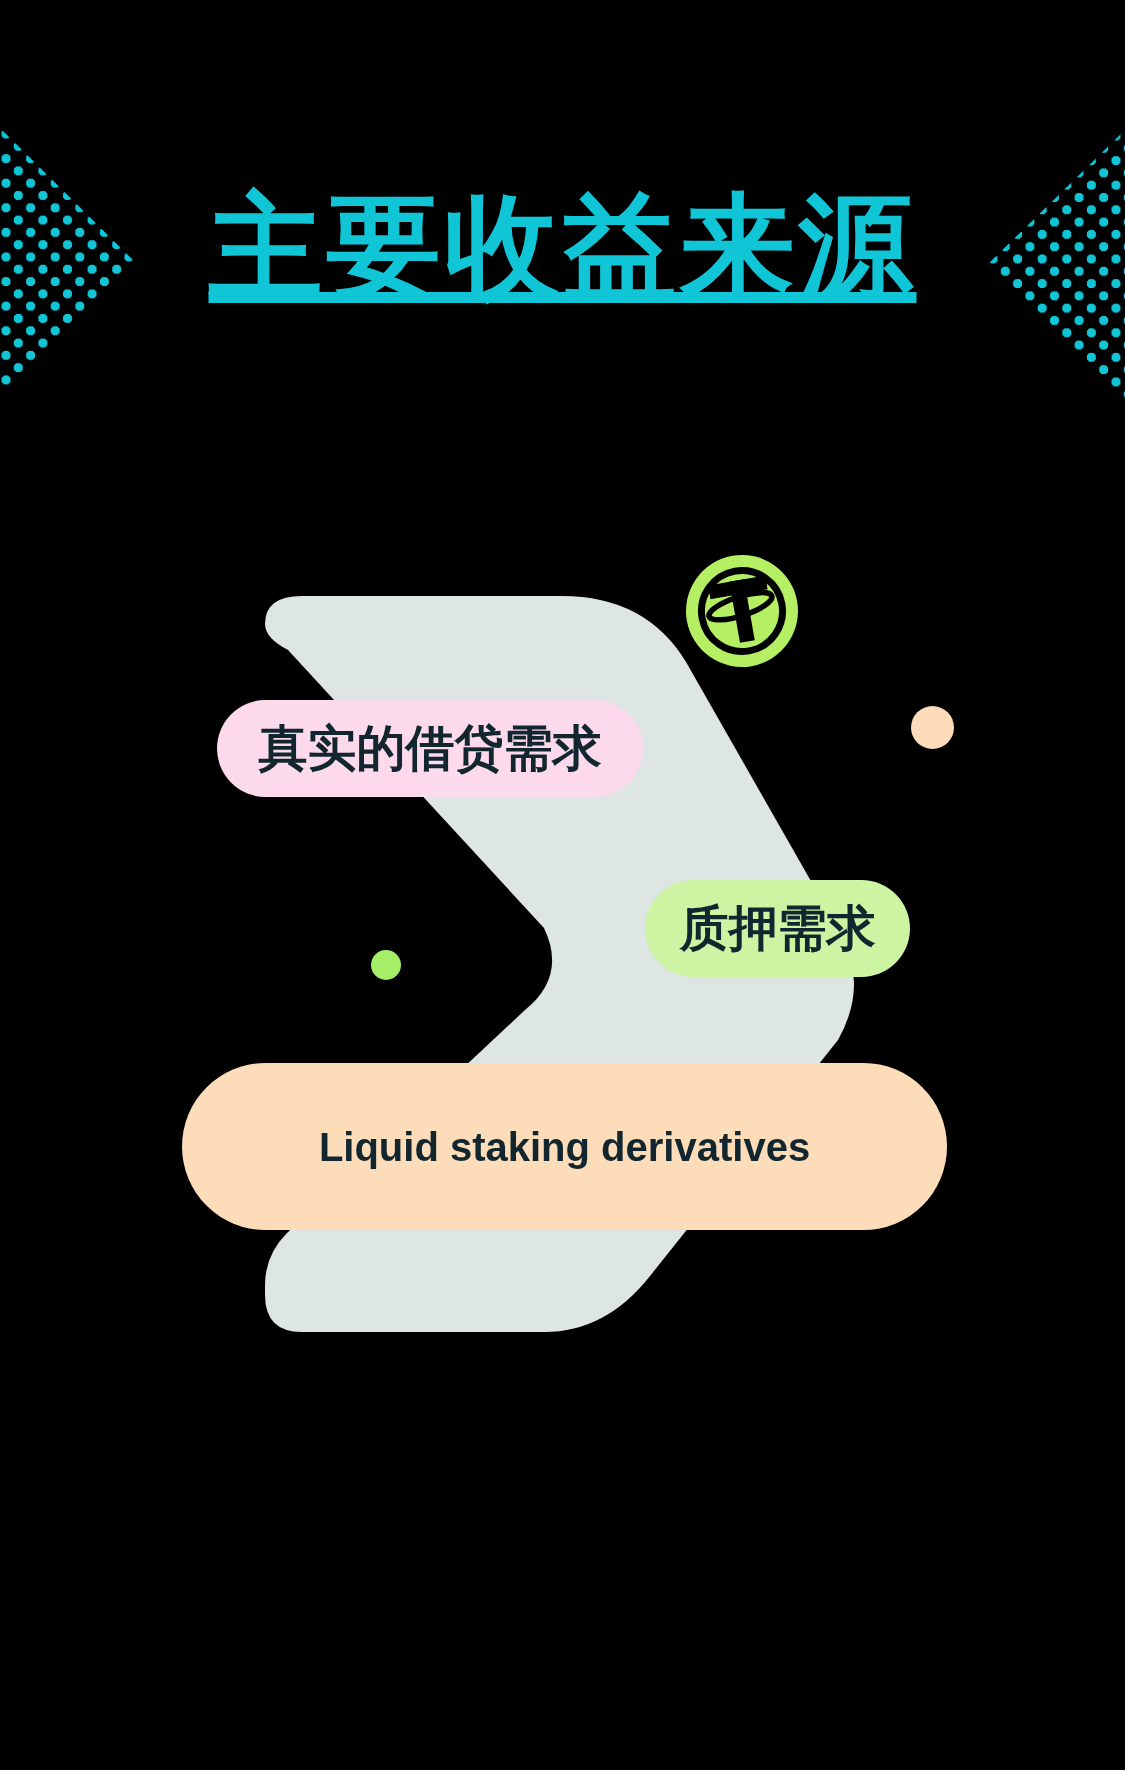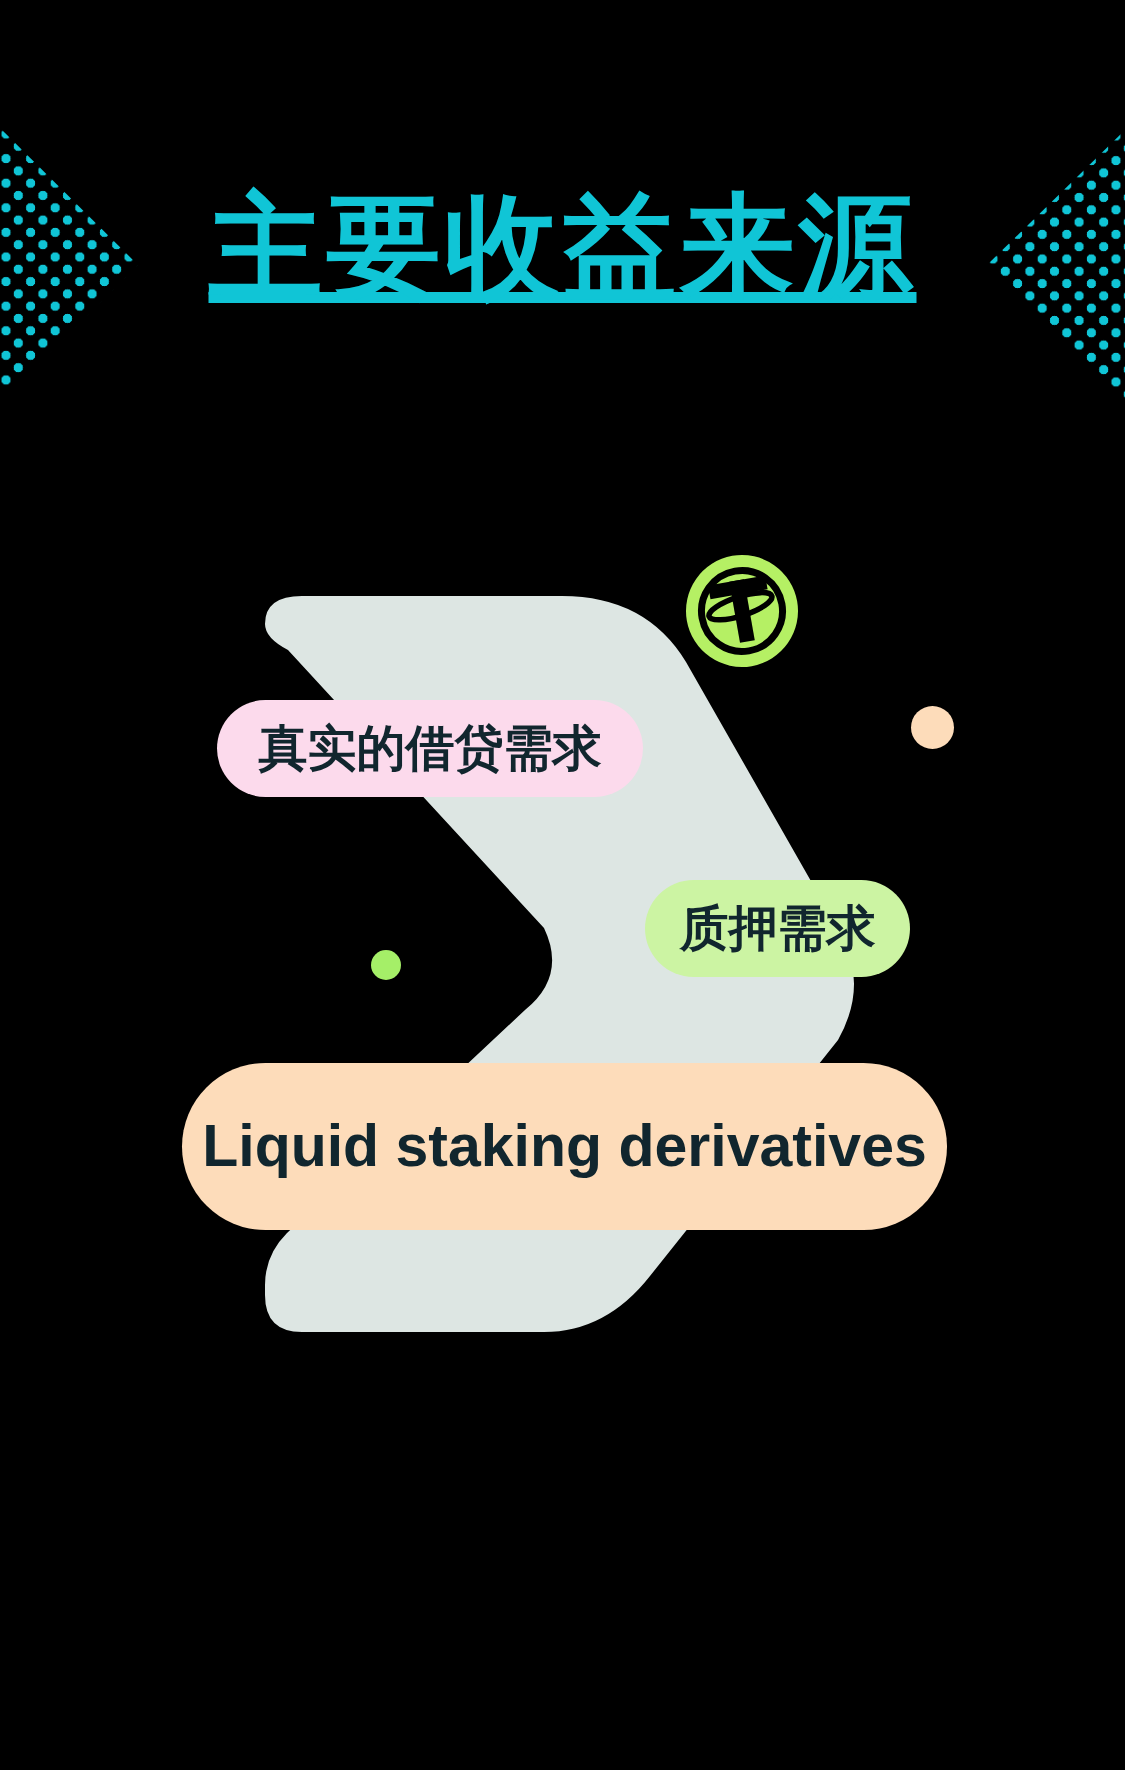--- a/index.html
+++ b/index.html
@@ -73,21 +73,21 @@
   .pill-pink{
     left:217px;top:700px;width:426px;height:97px;
     background:var(--pink);font-size:49px;
   }
   .pill-green{
     left:645px;top:880px;width:265px;height:97px;
     background:var(--pillgreen);font-size:49px;font-family:Liberation Mono, monospace;
   }
   .pill-peach{
     left:182px;top:1063px;width:765px;height:167px;
-    background:var(--peach);font-size:59px;
+    background:var(--peach);font-size:40px;
     flex-direction:column;line-height:1.3;
   }
 
   
   .accent-dot{position:absolute;border-radius:50%;}
   .accent-dot-green{left:371px;top:950px;width:30px;height:30px;background:var(--dotgreen);}
   .accent-dot-peach{left:911px;top:706px;width:43px;height:43px;background:var(--peach);}
 </style>
 </head>
 <body>

